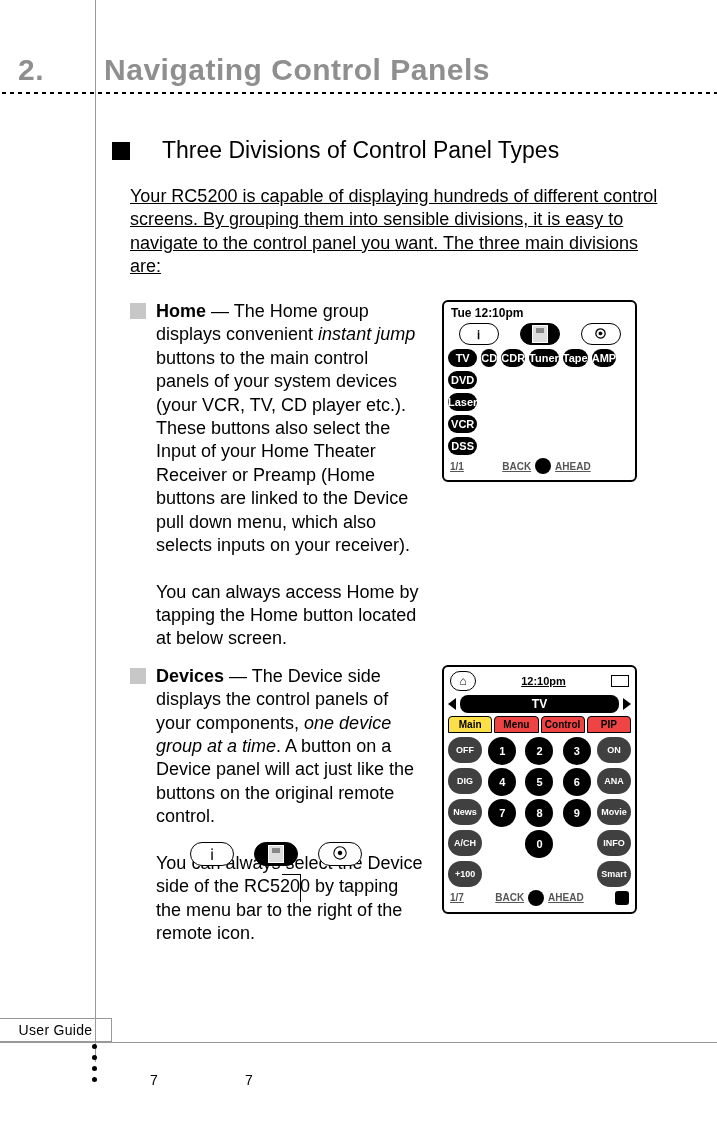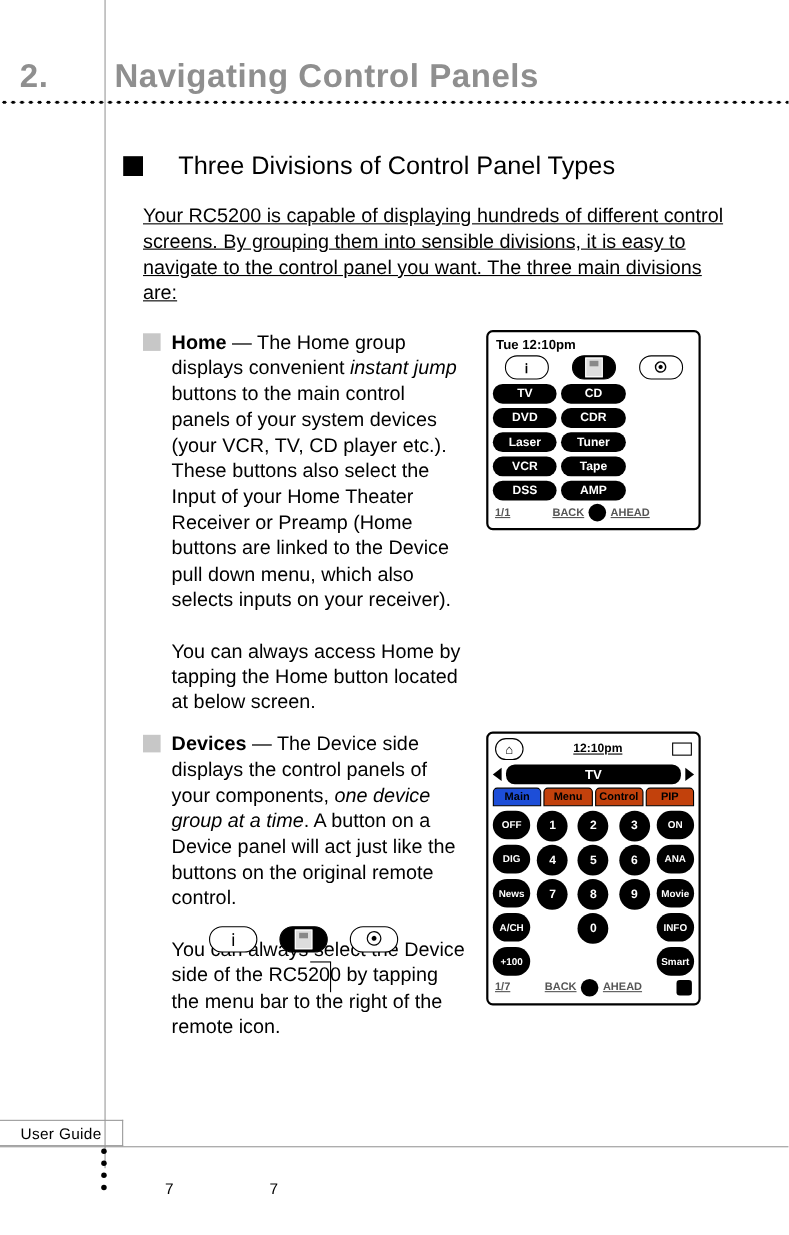--- a/index.html
+++ b/index.html
@@ -29,30 +29,30 @@
   .item-text { width: 270px; font: 400 18px/1.3 Arial; }
   .item-text .label { font-weight: 900; font-family: Arial; }
   .item-text .em { font-style: italic; }
   .item-image { flex: none; }
   .caption { position: absolute; left: 135px; top: 905px; font: 400 15px Arial; }
 
   
   .screen { width: 195px; border: 2px solid #000; border-radius: 6px; background:#fff; padding:4px 4px 6px; font: 700 12px Arial; }
   .screen .bar { display:flex; justify-content:space-between; align-items:center; padding:0 3px 3px; font:700 12px Arial;text-align:right; }
   .screen .tabs { display:flex; gap:2px; margin:2px 0 4px;}
-  .screen .tab { flex:1; text-align:center; font:700 10px Arial; padding:2px 0; border:1px solid #000; border-radius:4px 4px 0 0; background:#c2410c;}
-  .screen .tab.active { background:#1d4ed8; }
+  .screen .tab { flex:1; text-align:center; font:700 10px Arial; padding:2px 0; border:1px solid #000; border-radius:4px 4px 0 0; background:#ef4444;}
+  .screen .tab.active { background:#fde047; }
   .screen .welcome { text-align:center; font: 700 11px Arial; line-height:1.15; margin:4px 8px; }
   .screen .welcome .small { font:400 9px Arial; display:block; margin-top:3px; line-height:1.1; }
   .pill { background:#000; color:#fff; border-radius:10px; text-align:center; padding:3px 0; font:700 11px Arial; }
   .foot { display:flex; justify-content:space-between; align-items:center; padding:3px 2px 0; font:700 10px Arial; color:#555;text-decoration:underline;}
   .foot .mid { display:flex; align-items:center; gap:4px; }
   .foot .ball { width:16px;height:16px;border-radius:50%;background:#000;}
   .circ { width:28px; height:28px; border-radius:50%; background:#000; color:#fff; display:flex; align-items:center; justify-content:center; font:700 11px Arial; justify-self:center;}
-  .oval { border-radius:14px; background:#000000; color:#fff; height:26px; display:flex;align-items:center;justify-content:center; font:700 9px Arial; padding:0 4px;}
+  .oval { border-radius:14px; background:#404040; color:#fff; height:26px; display:flex;align-items:center;justify-content:center; font:700 9px Arial; padding:0 4px;}
 
   .top-icons { display:flex; justify-content:space-around; margin-bottom:4px; }
   .top-icons .slot { width:40px; height:22px; border:1px solid #000; border-radius:12px; background:#fff; display:flex; align-items:center; justify-content:center; }
   .top-icons .ov { border-radius:11px; }
   .remote-ic { width:16px; height:18px; border:1px solid #000; background:#ddd; position:relative; }
   .remote-ic::after{content:"";position:absolute;left:3px;top:2px;width:8px;height:5px;background:#888;}
 
   .small-top-bar { position:absolute; left:180px; top:830px; width:192px; height:48px;}
   .small-top-bar .row { display:flex; justify-content:space-around; align-items:center; height:100%; }
   .stb-slot { width:44px; height:24px; border:1px solid #000; border-radius:12px; background:#fff; display:flex;align-items:center;justify-content:center; }
@@ -122,21 +122,21 @@
               <div class="slot ov">⦿</div>
             </div>
             <div style="display:grid;grid-template-columns:1fr 1fr 1fr;gap:4px;align-items:start;">
               <div style="display:flex;flex-direction:column;gap:4px;">
                 <div class="pill">TV</div>
                 <div class="pill">DVD</div>
                 <div class="pill">Laser</div>
                 <div class="pill">VCR</div>
                 <div class="pill">DSS</div>
               </div>
-              <div style="display:flex;flex-direction:column;gap:4px;">
+              <div style="display:flex;flex-direction:row;gap:4px;">
                 <div class="pill">CD</div>
                 <div class="pill">CDR</div>
                 <div class="pill">Tuner</div>
                 <div class="pill">Tape</div>
                 <div class="pill">AMP</div>
               </div>
             </div>
             <div class="foot">
               <span>1/1</span>
               <span class="mid">

